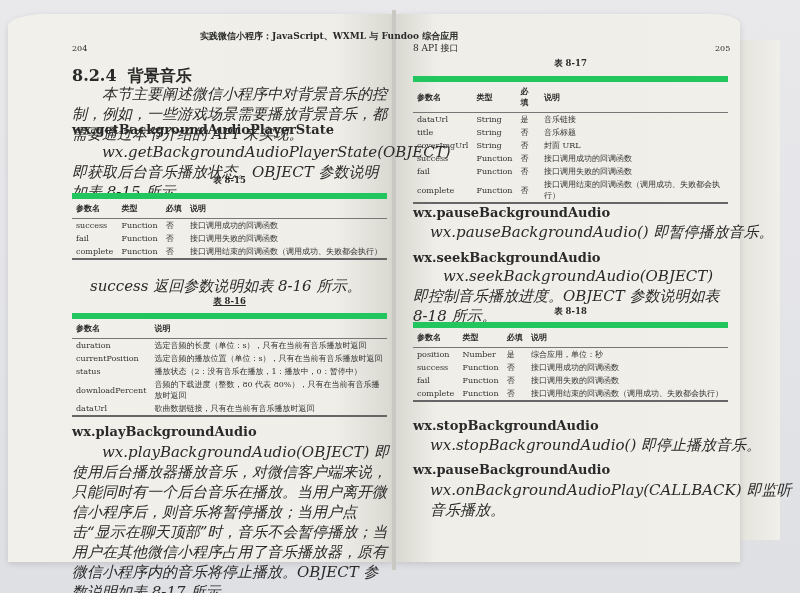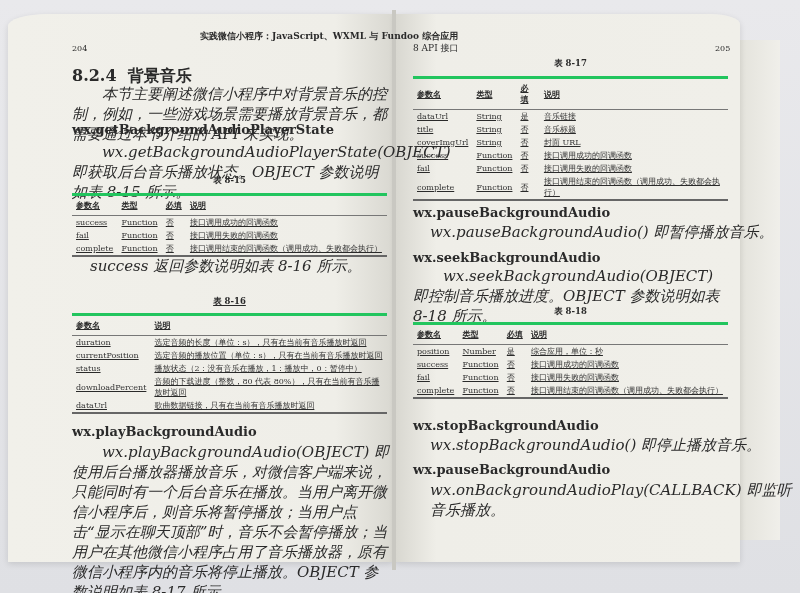--- a/index.html
+++ b/index.html
@@ -32,21 +32,21 @@
   .abs { position:absolute; white-space:nowrap; }
   .runhead { font-size:9px; font-weight:bold; }
   .pagenum { font-size:8px; }
   .section-title { font-size:16px; font-weight:bold; }
   .body-text { font-size:15px; line-height:20px; white-space:normal;font-style:italic; }
   .api-head { font-size:13px; font-weight:bold; }
   .caption { font-size:8.5px; font-weight:bold; text-align:center; }
   table.tbl { position:absolute; border-collapse:collapse; font-size:8px; }
   table.tbl th { text-align:left; font-weight:bold; padding:4px 4px; border-bottom:1px solid #777; }
   table.tbl td { padding:1px 4px; color:#333; }
-  table.tbl { border-top:3px solid #22c55e; border-bottom:2px solid #666;text-decoration:underline; }
+  table.tbl { border-top:6px solid #22c55e; border-bottom:2px solid #666; }
 </style>
 </head>
 <body>
 
 <div class="page left"></div>
 <div class="page-edge"></div>
 <div class="page right"></div>
 <div class="gutter"></div>
 
 <div class="abs runhead" style="left:200px;top:30px;">实践微信小程序：JavaScript、WXML 与 Fundoo 综合应用</div>
@@ -86,21 +86,21 @@
     </tr>
     <tr>
       <td>complete</td>
       <td>Function</td>
       <td>否</td>
       <td>接口调用结束的回调函数（调用成功、失败都会执行）</td>
     </tr>
   </tbody>
 </table>
 
-<div class="abs body-text" style="left:90px;top:256px;">success 返回参数说明如表 8-16 所示。</div>
+<div class="abs body-text" style="left:90px;top:276px;">success 返回参数说明如表 8-16 所示。</div>
 <div class="abs caption" style="left:72px;top:296px;width:315px;text-decoration:underline;">表 8-16</div>
 <table class="tbl" style="left:72px;top:313px;width:315px;">
   <thead>
       <tr>
     <th>参数名</th>
     <th>说明</th>
   </tr>
     </thead>
   <tbody>
     <tr>

